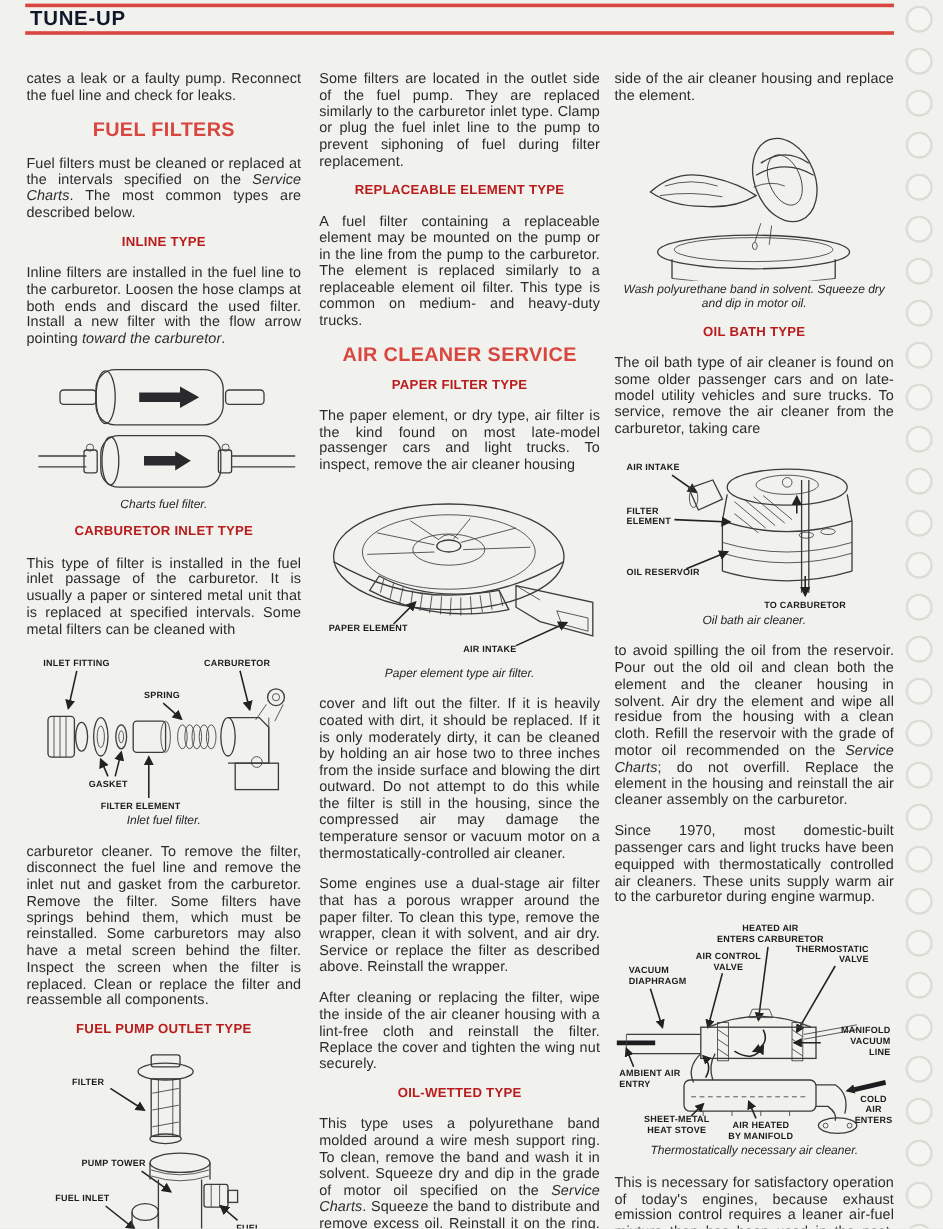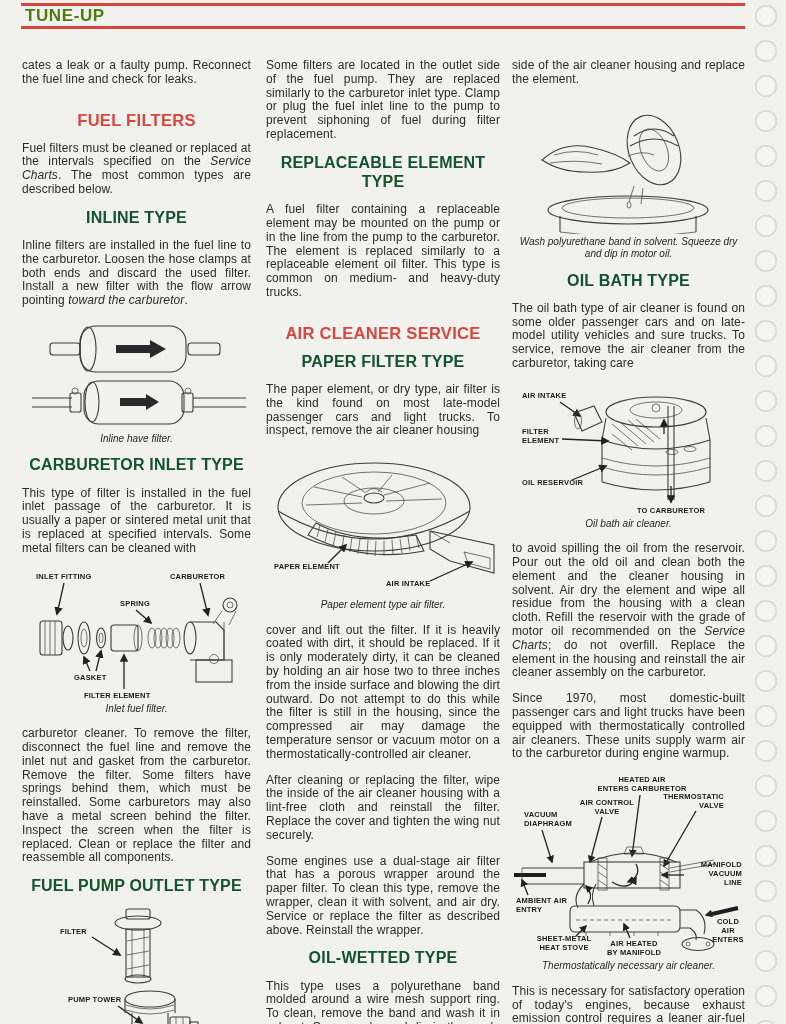--- a/index.html
+++ b/index.html
@@ -6,46 +6,46 @@
   .page {
     position:relative; width:786px; height:1024px; overflow:hidden;
     background:#f1f1ee; font-family:"Liberation Sans", sans-serif; color:#2b2b2e;
   }
   
   .rule { position:absolute; left:21px; width:724px; height:2.5px; background:#d9453f; }
   .rule.top { top:3px; }
   .rule.bot { top:26px; }
   .page-title {
     position:absolute; left:25px; top:6px; font-size:17px; font-weight:bold;
-    color:#4d7c0f; letter-spacing:.6px; margin:0;
+    color:#0f172a; letter-spacing:.6px; margin:0;
   }
   
   .holes {
     position:absolute; top:0; right:0; width:44px; height:1024px;
     background-image: radial-gradient(circle at 24px 16px,
       #f5f5f2 0 9px, #dcdcd7 9.5px 11px, rgba(0,0,0,0) 11.5px);
     background-size:44px 35px; background-repeat:repeat-y;
   }
   
   .col { position:absolute; top:47px; }
   .col1 { left:22px;  width:229px; }
   .col2 { left:266px; width:234px; }
   .col3 { left:512px; width:233px; }
 
   p.body {
     margin:12px 0 11px; font-size:12px; line-height:1.15; text-align:justify;
     letter-spacing:.1px;
   }
   h2.red {
-    margin:24px 0 9px; text-align:center; color:#d9453f; font-size:16.5px;
+    margin:12px 0 9px; text-align:center; color:#d9453f; font-size:16.5px;
     letter-spacing:.3px; font-weight:bold;
   }
   h3.sec {
-    margin:9px 0 8px; text-align:center; font-size:16px; letter-spacing:.2px;
-    color:#14532d; font-weight:bold; line-height:1.2;
+    margin:9px 0 8px; text-align:center; font-size:11px; letter-spacing:.2px;
+    color:#b91c1c; font-weight:bold; line-height:1.2;
   }
   .caption {
     margin:2px 6px 10px; text-align:center; font-style:italic; font-size:10px;
     color:#26262a; line-height:1.25;
   }
   figure { margin:0; }
   figure svg { display:block; margin:0 auto; }
   svg text {
     font-family:"Liberation Sans", sans-serif; font-weight:bold; font-size:7.5px;
     fill:#1b1b1d; letter-spacing:.2px;
@@ -87,21 +87,21 @@
         <circle class="lnt" cx="51" cy="72" r="3"></circle>
         <rect class="ln" x="60" y="62" width="100" height="43" rx="15"></rect>
         <ellipse class="ln" cx="68" cy="83" rx="7" ry="20"></ellipse>
         <rect class="ln" x="158" y="74" width="11" height="19" rx="2"></rect>
         <circle class="lnt" cx="164" cy="72" r="3"></circle>
         <line class="ln" x1="169" y1="79" x2="222" y2="79"></line>
         <line class="ln" x1="169" y1="88" x2="222" y2="88"></line>
         <path class="dk" d="M96,79 h26 v-4 l13,8 -13,8 v-4 h-26 z"></path>
       </svg>
     </figure>
-    <div class="caption">Inline have filter.</div>
+    <div class="caption">Charts fuel filter.</div>
 
     <h3 class="sec">CARBURETOR INLET TYPE</h3>
     <p class="body">This type of filter is installed in the fuel inlet passage of the carburetor. It is usually a paper or sintered metal unit that is replaced at specified intervals. Some metal filters can be cleaned with</p>
 
     <figure>
       <svg width="226" height="134" viewBox="0 0 226 134">
         <defs>
           <marker id="a2" viewBox="0 0 10 10" refX="8" refY="5" markerWidth="6.5" markerHeight="6.5" orient="auto">
             <path d="M0,0 L10,5 L0,10 z" fill="#222"></path>
           </marker>
@@ -245,22 +245,22 @@
         <line class="lnt" x1="164" y1="82" x2="184" y2="94"></line>
         <text x="8" y="120">PAPER ELEMENT</text>
         <line class="arr" x1="62" y1="114" x2="80" y2="96" marker-end="url(#a4)"></line>
         <text x="120" y="137">AIR INTAKE</text>
         <line class="arr" x1="164" y1="132" x2="206" y2="113" marker-end="url(#a4)"></line>
       </svg>
     </figure>
     <div class="caption">Paper element type air filter.</div>
 
     <p class="body">cover and lift out the filter. If it is heavily coated with dirt, it should be replaced. If it is only moderately dirty, it can be cleaned by holding an air hose two to three inches from the inside surface and blowing the dirt outward. Do not attempt to do this while the filter is still in the housing, since the compressed air may damage the temperature sensor or vacuum motor on a thermostatically-controlled air cleaner.</p>
+    <p class="body">Some engines use a dual-stage air filter that has a porous wrapper around the paper filter. To clean this type, remove the wrapper, clean it with solvent, and air dry. Service or replace the filter as described above. Reinstall the wrapper.</p>
     <p class="body">After cleaning or replacing the filter, wipe the inside of the air cleaner housing with a lint-free cloth and reinstall the filter. Replace the cover and tighten the wing nut securely.</p>
-    <p class="body">Some engines use a dual-stage air filter that has a porous wrapper around the paper filter. To clean this type, remove the wrapper, clean it with solvent, and air dry. Service or replace the filter as described above. Reinstall the wrapper.</p>
     <h3 class="sec">OIL-WETTED TYPE</h3>
     <p class="body">This type uses a polyurethane band molded around a wire mesh support ring. To clean, remove the band and wash it in solvent. Squeeze dry and dip in the grade of motor oil specified on the <i>Service Charts</i>. Squeeze the band to distribute and remove excess oil. Reinstall it on the ring. Be sure the</p>
   </section>
 
   <section class="col col3">
     <p class="body">side of the air cleaner housing and replace the element.</p>
 
     <figure>
       <svg width="226" height="136" viewBox="0 0 226 136">
 

